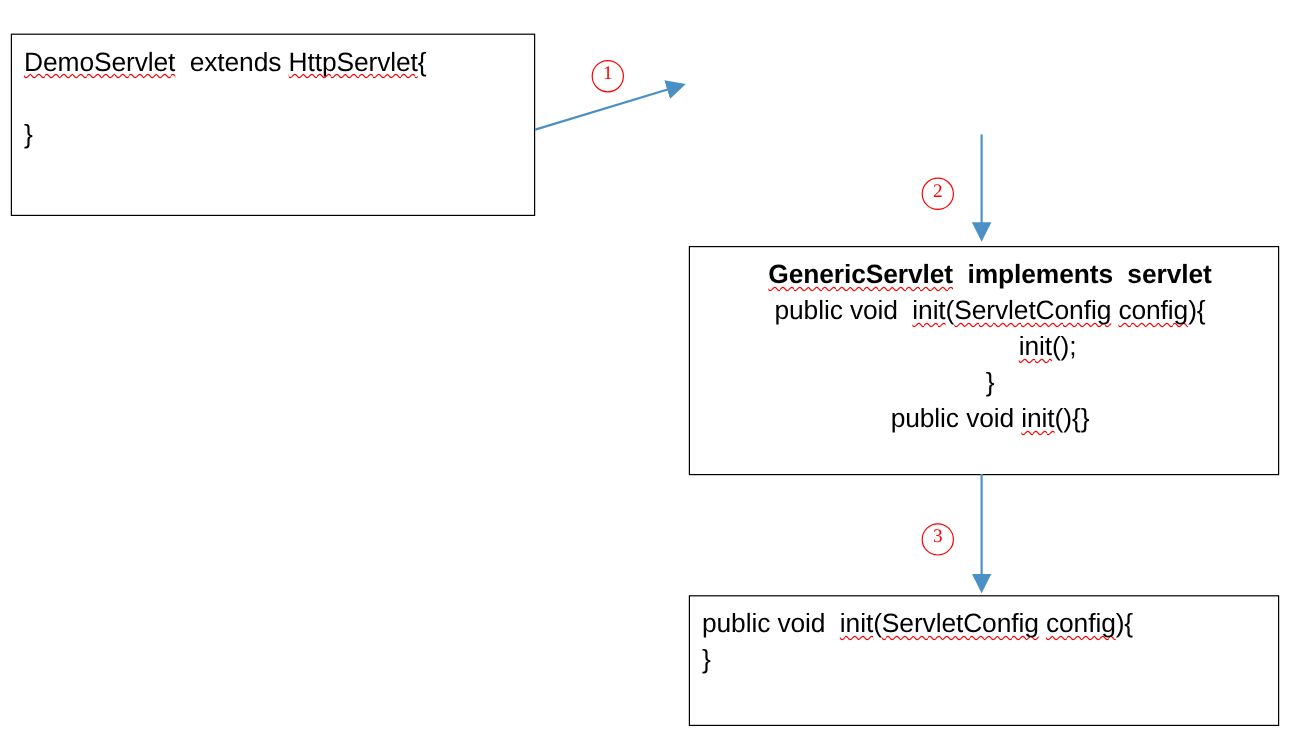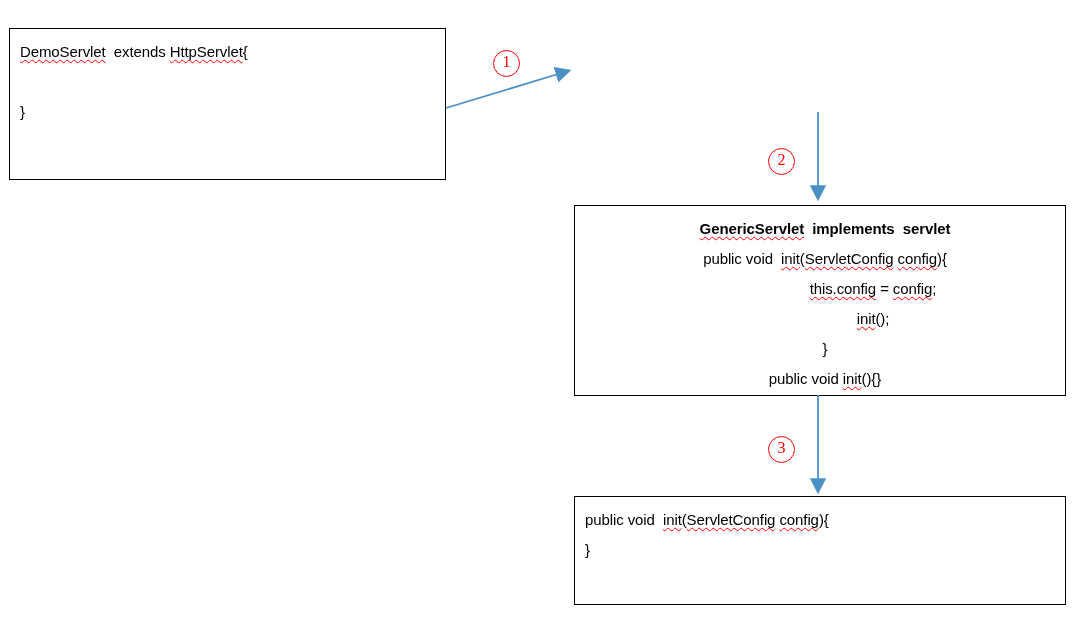--- a/index.html
+++ b/index.html
@@ -21,21 +21,21 @@
   }
   
   .box {
     position: absolute;
     box-sizing: border-box;
     border: 1.4px solid #000000;
     background: #ffffff;
     padding: 8px 0 0 10px;
   }
   .code-line {
-    font-size: 15px;
+    font-size: 22px;
     line-height: 30px;
     white-space: pre;
     letter-spacing: -0.1px;
   }
   .code-line.bold {
     font-weight: bold;
   }
   .indent {
     padding-left: 96px;
   }
@@ -87,21 +87,20 @@
   <div class="box" id="box-demoservlet">
     <div class="code-line"><span class="sq">DemoServlet</span>  extends <span class="sq">HttpServlet</span>{</div>
     <div class="code-line">&nbsp;</div>
     <div class="code-line">}</div>
   </div>
 
 
   <div class="box" id="box-genericservlet">
     <div class="code-line bold"><span class="sq">GenericServlet</span>  implements  servlet</div>
     <div class="code-line">public void  <span class="sq">init</span>(<span class="sq">ServletConfig</span> <span class="sq">config</span>){</div>
-    <div class="code-line indent"><span class="sq">this.config</span> = <span class="sq">config</span>;</div>
     <div class="code-line indent"><span class="sq">init</span>();</div>
     <div class="code-line">}</div>
     <div class="code-line">public void <span class="sq">init</span>(){}</div>
   </div>
 
   <div class="box" id="box-servlet">
     <div class="code-line">public void  <span class="sq">init</span>(<span class="sq">ServletConfig</span> <span class="sq">config</span>){</div>
     <div class="code-line">}</div>
   </div>
 

